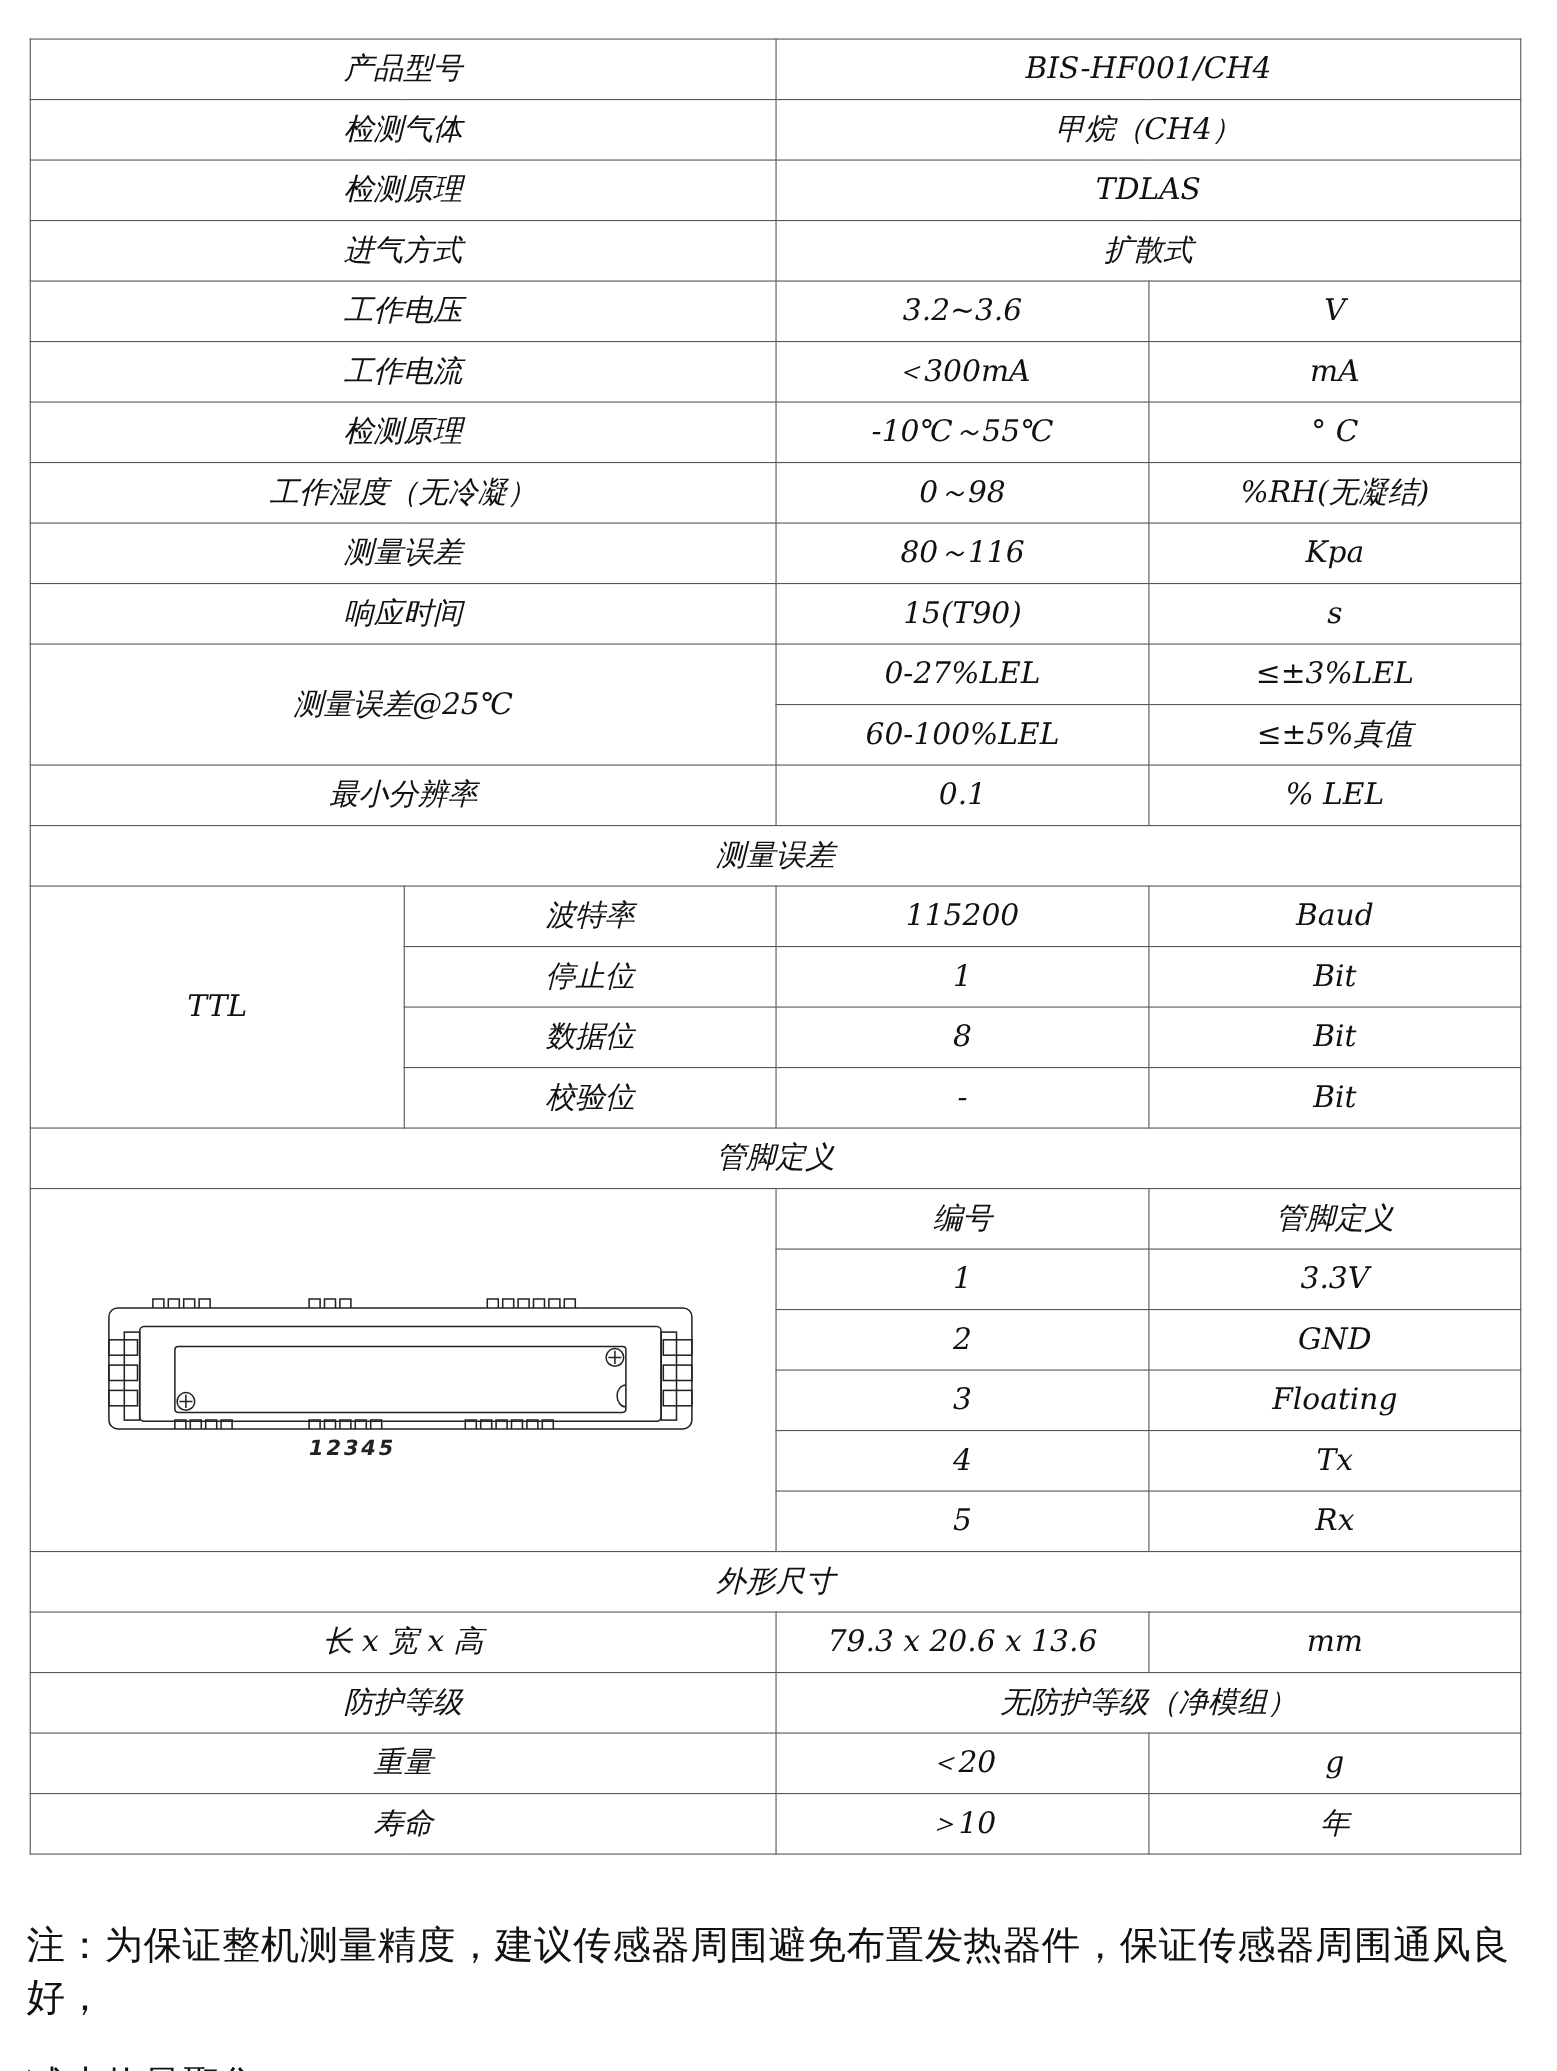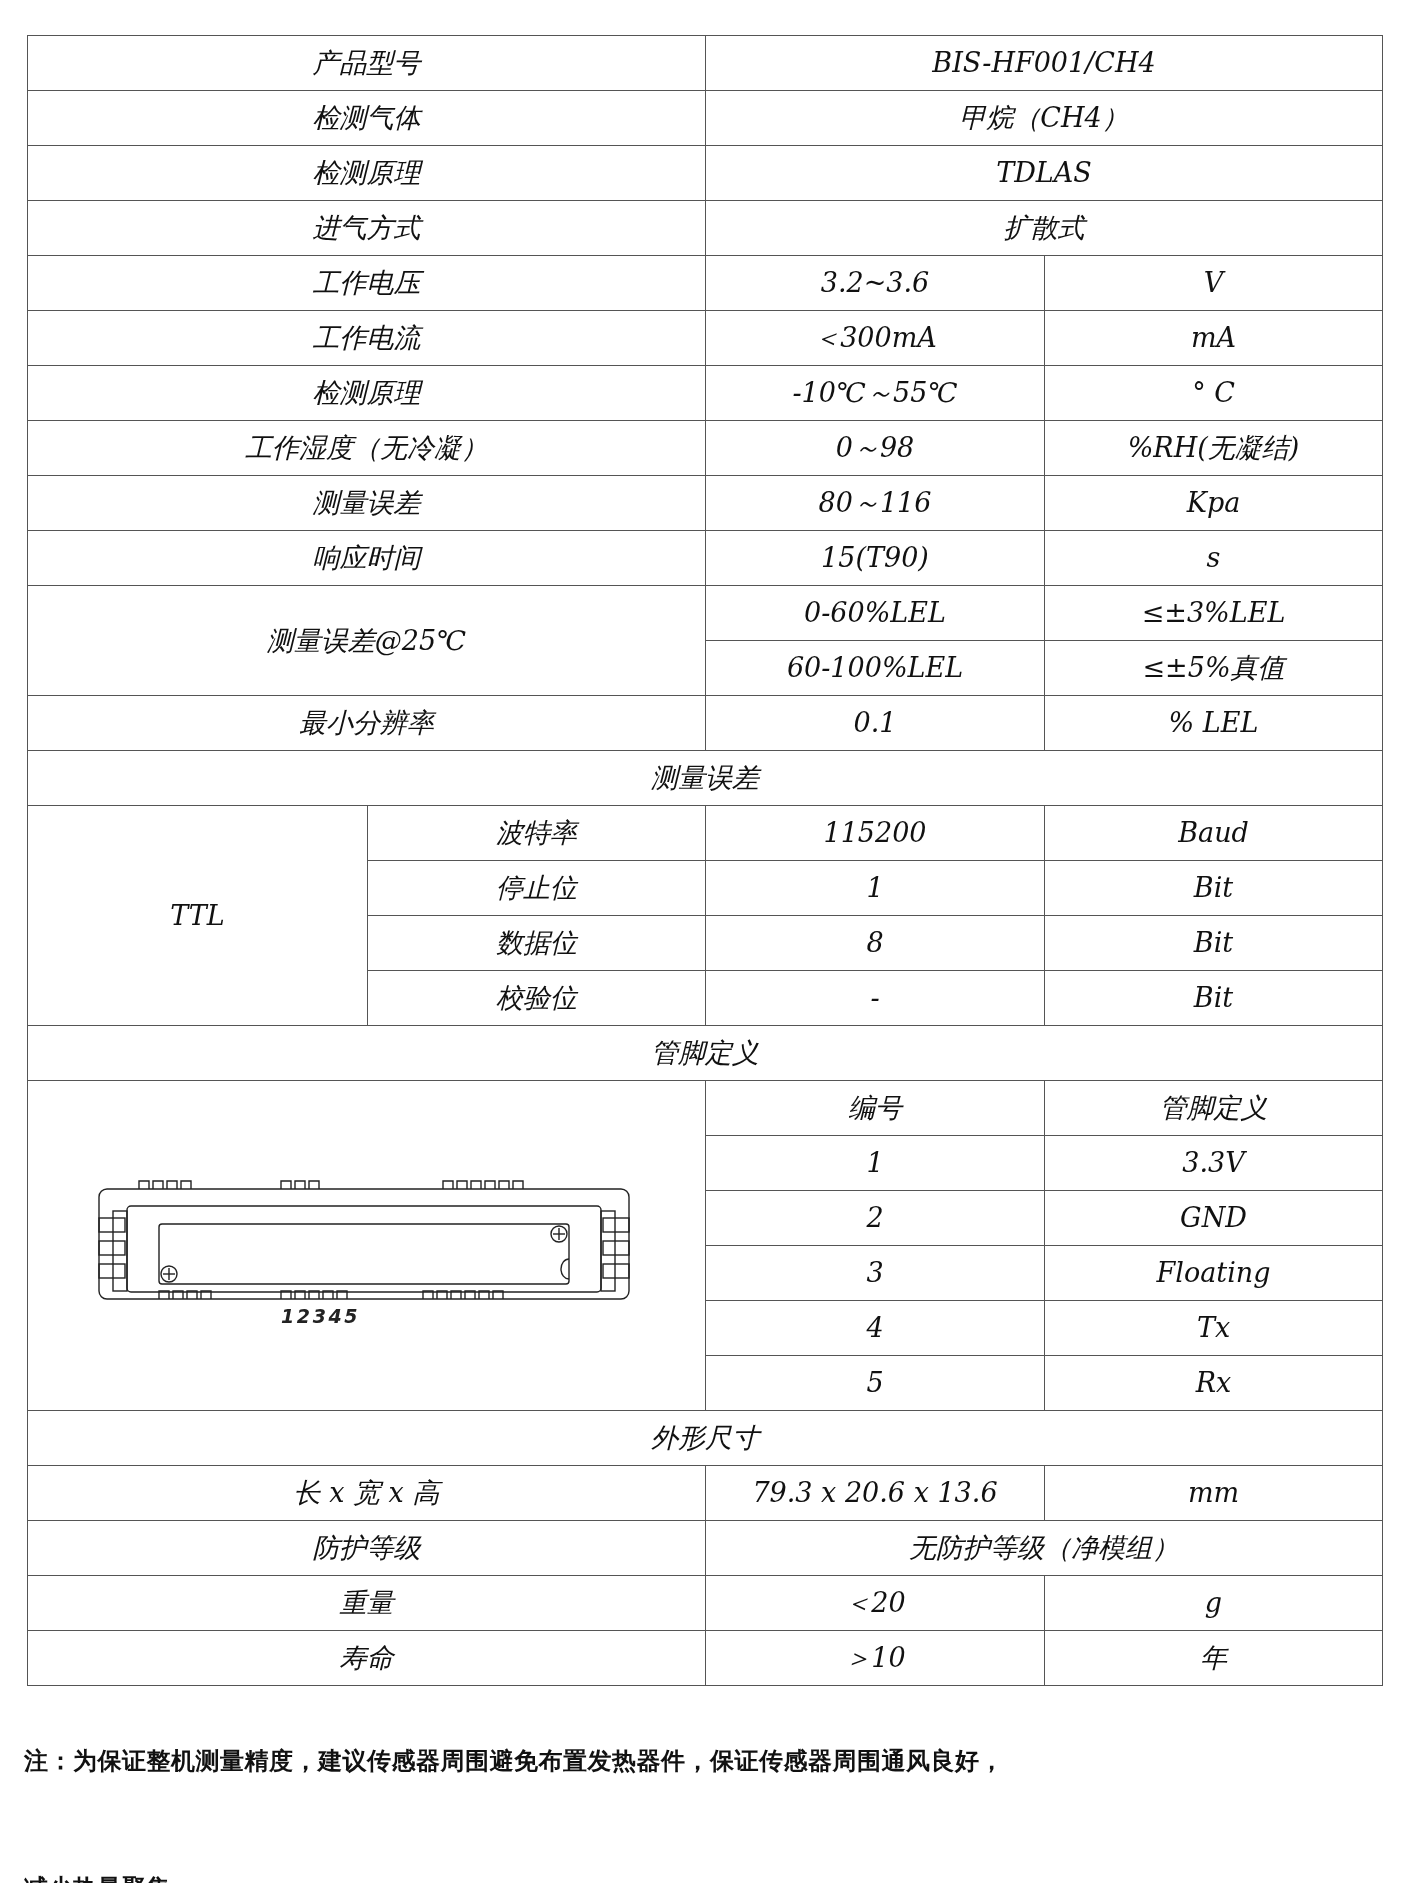--- a/index.html
+++ b/index.html
@@ -2,21 +2,21 @@
 <html><head>
 <meta charset="utf-8">
 <style>
   html,body{margin:0;padding:0;background:#fff;}
   body{width:1415px;height:1883px;position:relative;overflow:hidden;
        font-family:"DejaVu Serif","Liberation Serif",serif;color:#111;}
   table.spec{position:absolute;left:27px;top:35px;width:1355px;border-collapse:collapse;table-layout:fixed;font-style:italic;}
   table.spec td{border:1.5px solid #555;height:54px;padding:0;text-align:center;vertical-align:middle;
        font-size:27px;line-height:1.1;}
   .note{position:absolute;left:24px;font-family:"DejaVu Sans","Liberation Sans",sans-serif;
-        font-weight:bold;font-size:24px;color:#111;letter-spacing:0.5px;}
+        font-weight:normal;font-size:35px;color:#111;letter-spacing:0.5px;}
   .diagram{display:block;margin:0 auto;}
 </style>
 </head>
 <body>
 
 <table class="spec">
   <colgroup>
     <col style="width:340px">
       <col style="width:338px">
       <col style="width:339px">
@@ -67,21 +67,21 @@
       <td>Kpa</td>
     </tr>
     <tr>
       <td colspan="2">响应时间</td>
       <td>15(T90)</td>
       <td>s</td>
     </tr>
 
     <tr>
       <td colspan="2" rowspan="2">测量误差@25℃</td>
-      <td>0-60%LEL</td>
+      <td>0-27%LEL</td>
       <td>≤±3%LEL</td>
     </tr>
     <tr>
       <td>60-100%LEL</td>
       <td>≤±5%真值</td>
     </tr>
 
     <tr>
       <td colspan="2">最小分辨率</td>
       <td>0.1</td>

